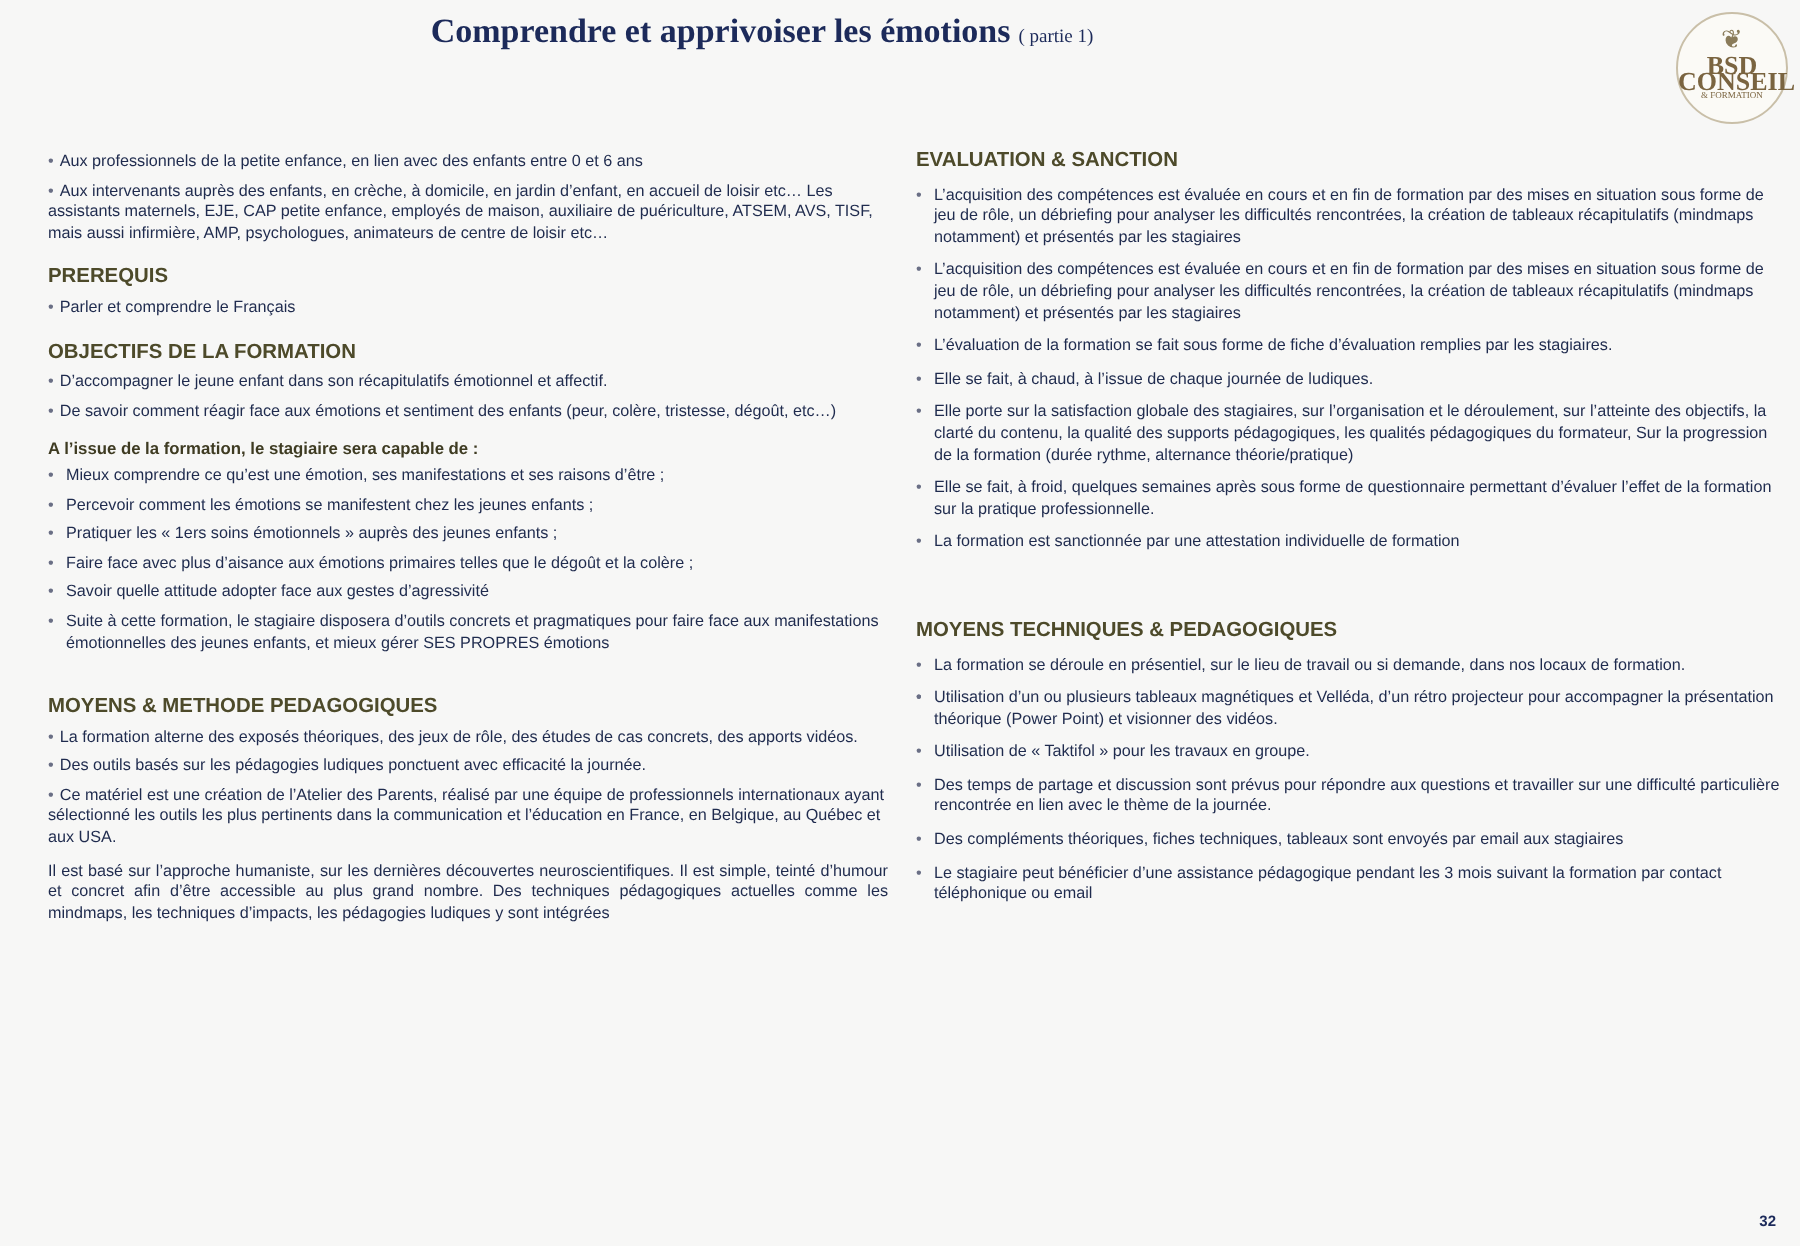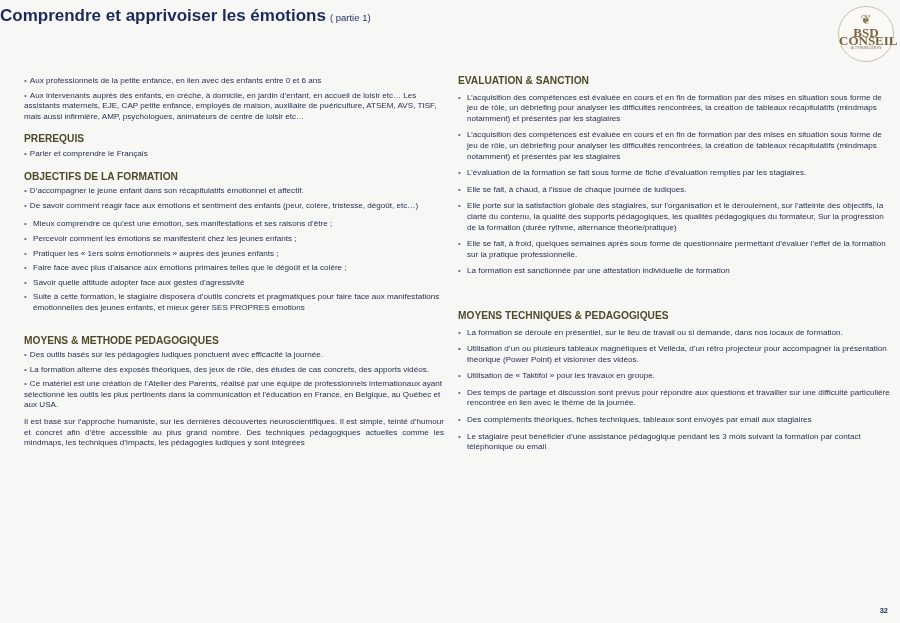--- a/index.html
+++ b/index.html
@@ -4,22 +4,22 @@
   <style>
     html, body { margin: 0; padding: 0; }
     body {
       width: 900px; height: 623px; overflow: hidden;
       background: #f7f7f6;
       font-family: "Liberation Sans", sans-serif;
       color: #1f2b4e;
       position: relative;
     }
     .title {
-      position: absolute; top: 6px; left: 0; width: 762px; text-align: left;
-      font-size: 17px; font-weight: bold; color: #1c2a5a;
+      position: absolute; top: 6px; left: 0; width: 762px; text-align: center;
+      font-size: 17px; font-weight: bold; color: #1c2a5a; font-family: Liberation Serif, serif;
     }
     .title .sub { font-size: 9.5px; font-weight: normal; margin-left: 4px; }
     .logo {
       position: absolute; top: 6px; left: 838px; width: 54px; height: 54px;
       border-radius: 50%; border: 1px solid #c9bfa8; background: #fbfaf6;
       text-align: center; font-family: "Liberation Serif", serif;
     }
     .logo .plant { font-size: 13px; color: #8a7b5a; margin-top: 6px; line-height: 14px; }
     .logo .l1 { font-size: 13px; color: #7a6440; font-weight: bold; line-height: 8px; margin-top: 2px; }
     .logo .l2 { font-size: 4.5px; color: #7a6440; line-height: 6px; }
@@ -68,35 +68,36 @@
 
   <section style="margin-bottom:8px;">
     <div class="h">OBJECTIFS DE LA FORMATION</div>
     <ul>
       <li><span class="b">•</span><span>D’accompagner le jeune enfant dans son récapitulatifs émotionnel et affectif.</span></li>
       <li><span class="b">•</span><span>De savoir comment réagir face aux émotions et sentiment des enfants (peur, colère, tristesse, dégoût, etc…)</span></li>
     </ul>
   </section>
 
   <section style="margin-bottom:22px;">
+    <div class="h sub">A l’issue de la formation, le stagiaire sera capable de :</div>
     <ul class="hang">
       <li><span class="b">•</span><span>Mieux comprendre ce qu’est une émotion, ses manifestations et ses raisons d’être ;</span></li>
       <li><span class="b">•</span><span>Percevoir comment les émotions se manifestent chez les jeunes enfants ;</span></li>
       <li><span class="b">•</span><span>Pratiquer les « 1ers soins émotionnels » auprès des jeunes enfants ;</span></li>
       <li><span class="b">•</span><span>Faire face avec plus d’aisance aux émotions primaires telles que le dégoût et la colère ;</span></li>
       <li><span class="b">•</span><span>Savoir quelle attitude adopter face aux gestes d’agressivité</span></li>
       <li><span class="b">•</span><span>Suite à cette formation, le stagiaire disposera d’outils concrets et pragmatiques pour faire face aux manifestations émotionnelles des jeunes enfants, et mieux gérer SES PROPRES émotions</span></li>
     </ul>
   </section>
 
   <section>
     <div class="h">MOYENS &amp; METHODE PEDAGOGIQUES</div>
     <ul>
+      <li><span class="b">•</span><span>La formation alterne des exposés théoriques, des jeux de rôle, des études de cas concrets, des apports vidéos.</span></li>
       <li><span class="b">•</span><span>Des outils basés sur les pédagogies ludiques ponctuent avec efficacité la journée.</span></li>
-      <li><span class="b">•</span><span>La formation alterne des exposés théoriques, des jeux de rôle, des études de cas concrets, des apports vidéos.</span></li>
       <li><span class="b">•</span><span>Ce matériel est une création de l’Atelier des Parents, réalisé par une équipe de professionnels internationaux ayant sélectionné les outils les plus pertinents dans la communication et l’éducation en France, en Belgique, au Québec et aux USA.</span></li>
     </ul>
     <p class="just">Il est basé sur l’approche humaniste, sur les dernières découvertes neuroscientifiques. Il est simple, teinté d’humour et concret afin d’être accessible au plus grand nombre. Des techniques pédagogiques actuelles comme les mindmaps, les techniques d’impacts, les pédagogies ludiques y sont intégrées</p>
   </section>
 </div>
 
 <div class="col right">
   <section style="margin-bottom:34px;">
     <div class="h" style="margin-bottom:6px;">EVALUATION &amp; SANCTION</div>
     <ul class="hang">

